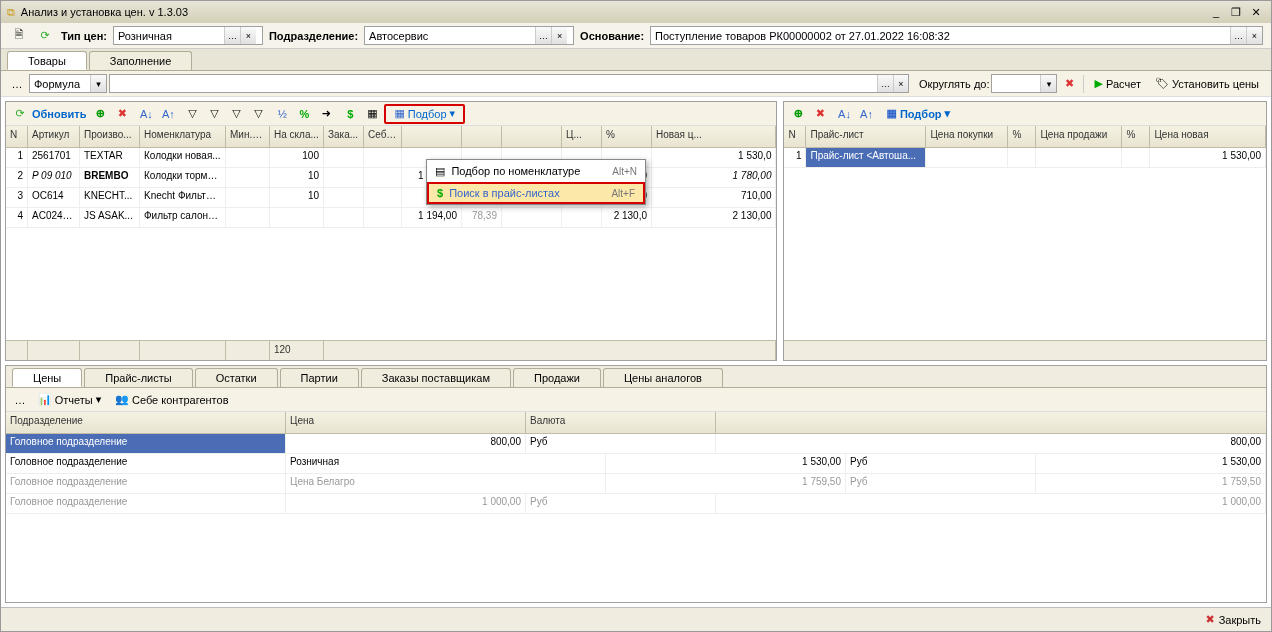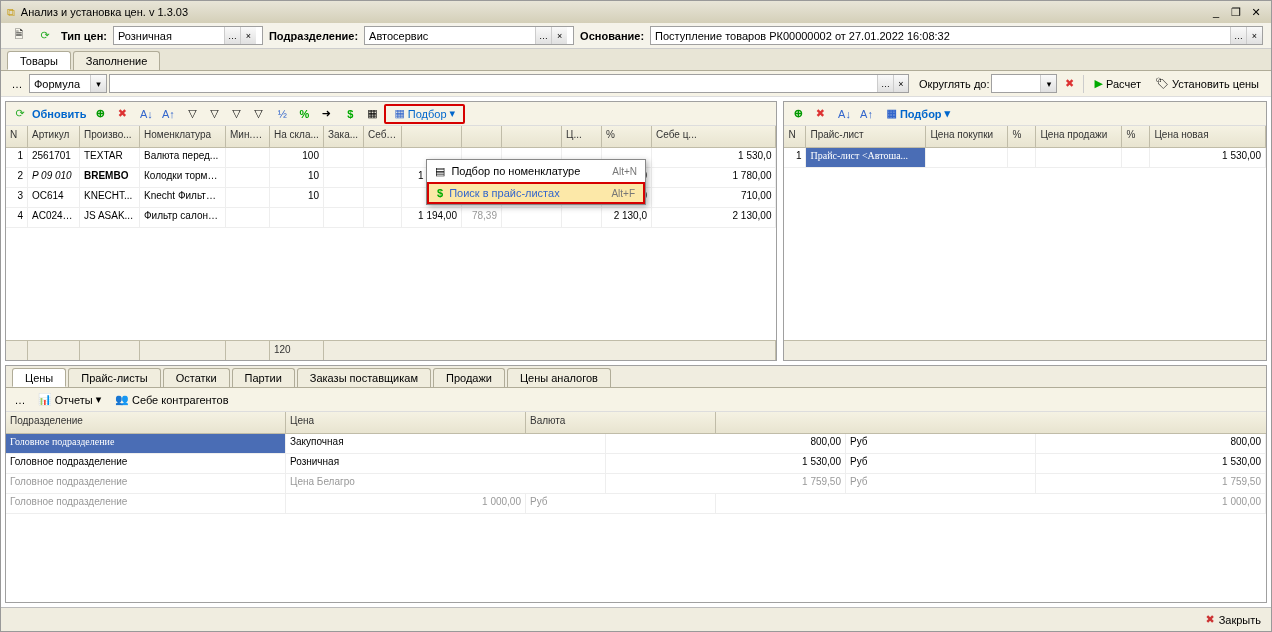--- a/index.html
+++ b/index.html
@@ -8,21 +8,21 @@
   .titlebar { background: linear-gradient(#e8e5d8, #d4cfb8); height: 22px; display: flex; align-items: center; padding: 0 6px; justify-content: space-between; }
   .titlebar .left { display: flex; align-items: center; gap: 6px; }
   .titlebar .controls { display: flex; gap: 2px; }
   .titlebar .controls span { width: 18px; height: 16px; display: inline-flex; align-items: center; justify-content: center; cursor: pointer; font-family: Arial; }
   .form-row { background: #f5f3ea; height: 26px; display: flex; align-items: center; gap: 6px; padding: 0 8px; border-bottom: 1px solid #ccc; }
   .form-row label { font-weight: bold; }
   .combo { display: inline-flex; align-items: center; background: #fff; border: 1px solid #a0a0a0; height: 19px; }
   .combo input { border: none; padding: 0 4px; height: 17px; outline: none; }
   .combo .btn { width: 16px; height: 17px; display: inline-flex; align-items: center; justify-content: center; font-size: 9px; background: linear-gradient(#fafafa,#e0e0e0); border-left: 1px solid #ccc; cursor: pointer; }
   .tabs { display: flex; height: 22px; background: #e8e5d6; border-bottom: 1px solid #b0ac98; padding: 2px 6px 0 6px; gap: 2px; }
-  .tab { padding: 3px 12px; background: #f0edde; border: 1px solid #b0ac98; border-bottom: none; border-radius: 3px 3px 0 0; cursor: pointer; }
+  .tab { padding: 3px 20px; background: #f0edde; border: 1px solid #b0ac98; border-bottom: none; border-radius: 3px 3px 0 0; cursor: pointer; }
   .tab.active { background: #fff; border-bottom: 1px solid #fff; position: relative; z-index: 2; }
   .toolbar { height: 26px; display: flex; align-items: center; padding: 0 6px; gap: 2px; background: #f6f3e6; border-bottom: 1px solid #ddd; }
   .toolbar .sep { width: 1px; height: 18px; background: #ccc; margin: 0 2px; }
   .icon-btn { width: 20px; height: 20px; display: inline-flex; align-items: center; justify-content: center; cursor: pointer; border: 1px solid transparent; border-radius: 2px; font-size: 11px; }
   .podbor-btn { height: 20px; padding: 0 8px; display: inline-flex; align-items: center; gap: 3px; cursor: pointer; color: #0066cc; border: 2px solid #d60000; border-radius: 2px; }
   .content { flex: 1; display: flex; flex-direction: column; padding: 4px; gap: 4px; overflow: hidden; }
   .top-panels { display: flex; gap: 6px; height: 260px; }
   .grid-panel { border: 1px solid #a0a0a0; display: flex; flex-direction: column; background: #fff; overflow: hidden; }
   .left-grid { flex: 1.6; }
   .right-grid { flex: 1; }
@@ -40,21 +40,21 @@
   .popup-item:hover, .popup-item.hl { background: #fce8a8; }
   .popup-item.hl { border: 2px solid #d60000; box-sizing: border-box; }
   .popup-item .lbl { display: flex; align-items: center; gap: 6px; }
   .popup-item .shortcut { color: #777; font-size: 10px; }
   .bottom-panel { flex: 1; border: 1px solid #a0a0a0; display: flex; flex-direction: column; }
   .statusbar { height: 24px; background: #f0ede0; border-top: 1px solid #bbb; display: flex; align-items: center; justify-content: flex-end; padding: 0 10px; }
   .close-btn { display: inline-flex; align-items: center; gap: 4px; cursor: pointer; }
   .green { color: #009900; font-weight: bold; }
   .blue-link { color: #0066cc; font-weight: bold; }
   .text-btn { display: inline-flex; align-items: center; gap: 3px; padding: 0 6px; height: 20px; cursor: pointer; }
-  .row-sel { background: #4a6db5 !important; color: #fff; font-family: Liberation Serif, serif; }
+  .row-sel { background: #4a6db5 !important; color: #fff; }
 </style>
 </head>
 <body>
 
 <div class="window">
   <div class="titlebar">
     <div class="left">
       <span style="color:#c9a227">⧉</span>
       <span>Анализ и установка цен. v 1.3.03</span>
     </div>
@@ -158,28 +158,28 @@
           <div class="gh-cell" style="width:86px">Номенклатура</div>
           <div class="gh-cell" style="width:44px">Мин.о...</div>
           <div class="gh-cell" style="width:54px">На скла...</div>
           <div class="gh-cell" style="width:40px">Зака...</div>
           <div class="gh-cell" style="width:38px">Себе...</div>
           <div class="gh-cell" style="width:60px"></div>
           <div class="gh-cell" style="width:40px"></div>
           <div class="gh-cell" style="width:60px"></div>
           <div class="gh-cell" style="width:40px">Ц...</div>
           <div class="gh-cell" style="width:50px">%</div>
-          <div class="gh-cell" style="flex:1">Себе ц...</div>
+          <div class="gh-cell" style="flex:1">Новая ц...</div>
         </div>
         <div class="grid-body" id="left-body">
             <div class="grid-row">
               <div class="gb-cell num" style="width: 22px;">1</div>
               <div class="gb-cell " style="width: 52px;">2561701</div>
               <div class="gb-cell " style="width: 60px;">TEXTAR</div>
-              <div class="gb-cell " style="width: 86px;">Валюта перед...</div>
+              <div class="gb-cell " style="width: 86px;">Колодки новая...</div>
               <div class="gb-cell num" style="width: 44px;"></div>
               <div class="gb-cell num" style="width: 54px;">100</div>
               <div class="gb-cell num" style="width: 40px;"></div>
               <div class="gb-cell num" style="width: 38px;"></div>
               <div class="gb-cell num" style="width: 60px;"></div>
               <div class="gb-cell num gray" style="width: 40px;"></div>
               <div class="gb-cell num" style="width: 60px;"></div>
               <div class="gb-cell num gray" style="width: 40px;"></div>
               <div class="gb-cell num" style="width: 50px;"></div>
               <div class="gb-cell num" style="flex: 1 1 0%;">1 530,0</div>
@@ -191,21 +191,21 @@
               <div class="gb-cell " style="width: 86px;">Колодки тормо...</div>
               <div class="gb-cell num" style="width: 44px;"></div>
               <div class="gb-cell num" style="width: 54px;">10</div>
               <div class="gb-cell num" style="width: 40px;"></div>
               <div class="gb-cell num" style="width: 38px;"></div>
               <div class="gb-cell num" style="width: 60px;">1 000,00</div>
               <div class="gb-cell num gray" style="width: 40px;">78,00</div>
               <div class="gb-cell num" style="width: 60px;">1 000,00</div>
               <div class="gb-cell num gray" style="width: 40px;">78,00</div>
               <div class="gb-cell num" style="width: 50px;">1 780,0</div>
-              <div class="gb-cell num" style="flex: 1 1 0%;">1 780,00</div>
+              <div class="gb-cell num" style="flex: 1 1 0%; font-style: italic;">1 780,00</div>
             </div>
             <div class="grid-row">
               <div class="gb-cell num" style="width: 22px;">3</div>
               <div class="gb-cell " style="width: 52px;">OC614</div>
               <div class="gb-cell " style="width: 60px;">KNECHT...</div>
               <div class="gb-cell " style="width: 86px;">Knecht Фильтр ...</div>
               <div class="gb-cell num" style="width: 44px;"></div>
               <div class="gb-cell num" style="width: 54px;">10</div>
               <div class="gb-cell num" style="width: 40px;"></div>
               <div class="gb-cell num" style="width: 38px;"></div>
@@ -305,21 +305,20 @@
         </div>
       </div>
       <div class="grid-header">
         <div class="gh-cell" style="width:280px">Подразделение</div>
         <div class="gh-cell" style="width:240px">Цена</div>
         <div class="gh-cell" style="width:190px">Валюта</div>
       </div>
       <div class="grid-body" id="bottom-body">
           <div class="grid-row">
             <div class="gb-cell row-sel" style="width: 280px;">Головное подразделение</div>
-            <div class="gb-cell " style="width: 320px;">Закупочная</div>
             <div class="gb-cell num" style="width: 240px;">800,00</div>
             <div class="gb-cell " style="width: 190px;">Руб</div>
             <div class="gb-cell num" style="flex: 1 1 0%;">800,00</div>
           </div>
           <div class="grid-row">
             <div class="gb-cell " style="width: 280px;">Головное подразделение</div>
             <div class="gb-cell " style="width: 320px;">Розничная</div>
             <div class="gb-cell num" style="width: 240px;">1 530,00</div>
             <div class="gb-cell " style="width: 190px;">Руб</div>
             <div class="gb-cell num" style="flex: 1 1 0%;">1 530,00</div>

